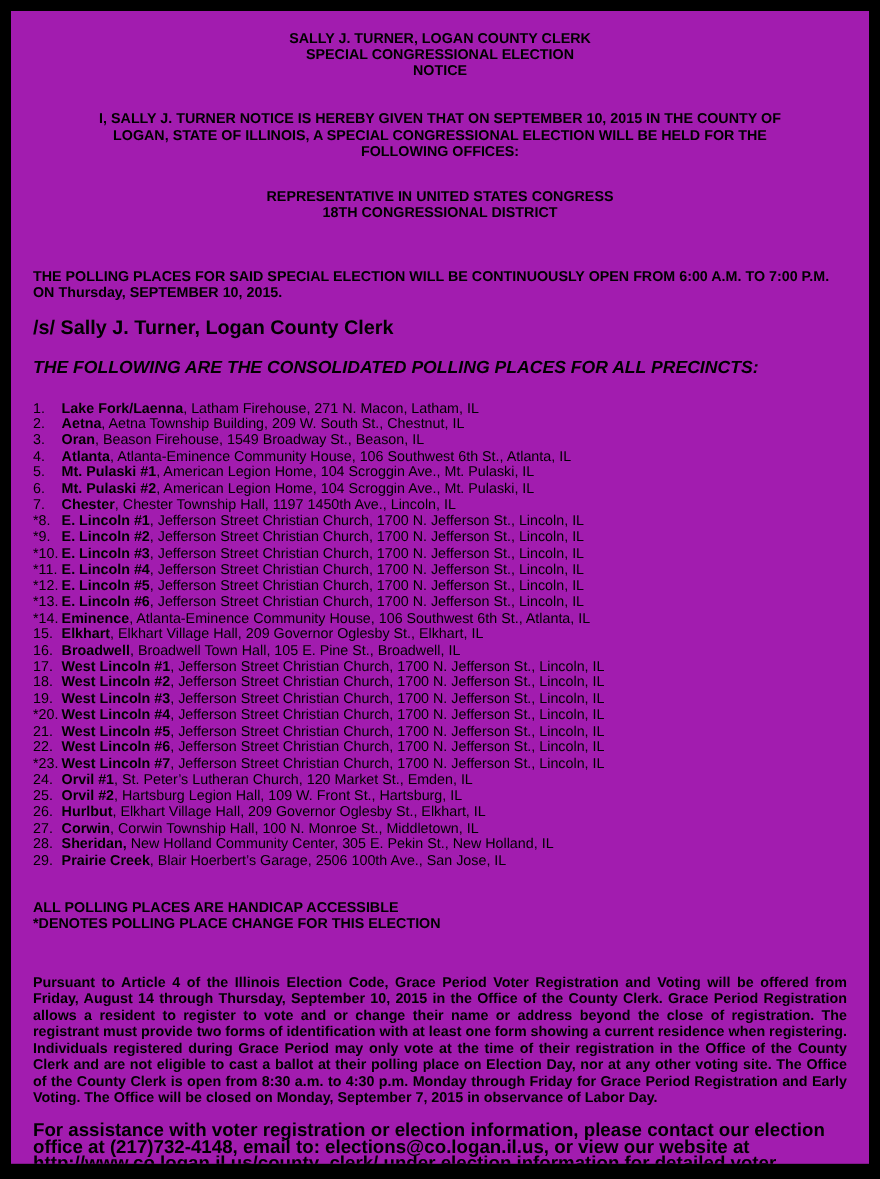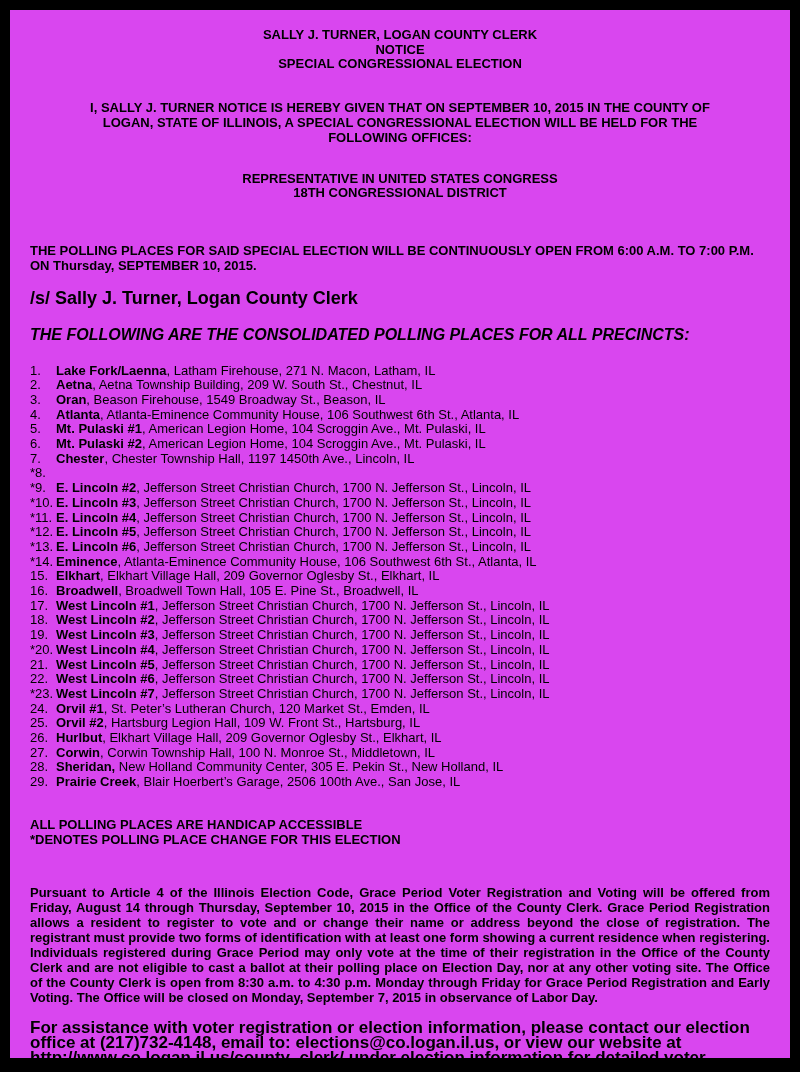--- a/index.html
+++ b/index.html
@@ -13,21 +13,21 @@
     font-family: "Liberation Sans", sans-serif;
     color: #000;
     position: relative;
   }
   .page {
     position: absolute;
     left: 10px;
     top: 10px;
     width: 780px;
     height: 1048px;
-    background: #d946ef;
+    background: #a21caf;
     box-sizing: border-box;
     padding: 12px 20px 10px 20px;
     overflow: hidden;
   }
   .title-block {
     margin-top: 6px;
     font-size: 13px;
     font-weight: bold;
     line-height: 14.5px;
     text-align: center;
@@ -102,22 +102,22 @@
     text-align: left;
   }
 </style>
 </head>
 <body>
 
 <div class="page">
 
   <div class="title-block">
     <div>SALLY J. TURNER, LOGAN COUNTY CLERK</div>
+    <div>SPECIAL CONGRESSIONAL ELECTION</div>
     <div>NOTICE</div>
-    <div>SPECIAL CONGRESSIONAL ELECTION</div>
   </div>
 
   <div class="proclamation">I, SALLY J. TURNER NOTICE IS HEREBY GIVEN THAT ON SEPTEMBER 10, 2015 IN THE COUNTY OF LOGAN, STATE OF ILLINOIS, A SPECIAL CONGRESSIONAL ELECTION WILL BE HELD FOR THE FOLLOWING OFFICES:</div>
 
   <div class="office-block">
     <div>REPRESENTATIVE IN UNITED STATES CONGRESS</div>
     <div>18TH CONGRESSIONAL DISTRICT</div>
   </div>
 
   <div class="hours-para">THE POLLING PLACES FOR SAID SPECIAL ELECTION WILL BE CONTINUOUSLY OPEN FROM 6:00 A.M. TO 7:00 P.M. ON Thursday, SEPTEMBER 10, 2015.</div>
@@ -150,20 +150,21 @@
       <div class="li">
         <span class="num">6.</span>
         <span class="txt"><b>Mt. Pulaski #2</b>, American Legion Home, 104 Scroggin Ave., Mt. Pulaski, IL</span>
       </div>
       <div class="li">
         <span class="num">7.</span>
         <span class="txt"><b>Chester</b>, Chester Township Hall, 1197 1450th Ave., Lincoln, IL</span>
       </div>
       <div class="li">
         <span class="num">*8.</span>
+        <span class="txt"><b>E. Lincoln #1</b>, Jefferson Street Christian Church, 1700 N. Jefferson St., Lincoln, IL</span>
       </div>
       <div class="li">
         <span class="num">*9.</span>
         <span class="txt"><b>E. Lincoln #2</b>, Jefferson Street Christian Church, 1700 N. Jefferson St., Lincoln, IL</span>
       </div>
       <div class="li">
         <span class="num">*10.</span>
         <span class="txt"><b>E. Lincoln #3</b>, Jefferson Street Christian Church, 1700 N. Jefferson St., Lincoln, IL</span>
       </div>
       <div class="li">

